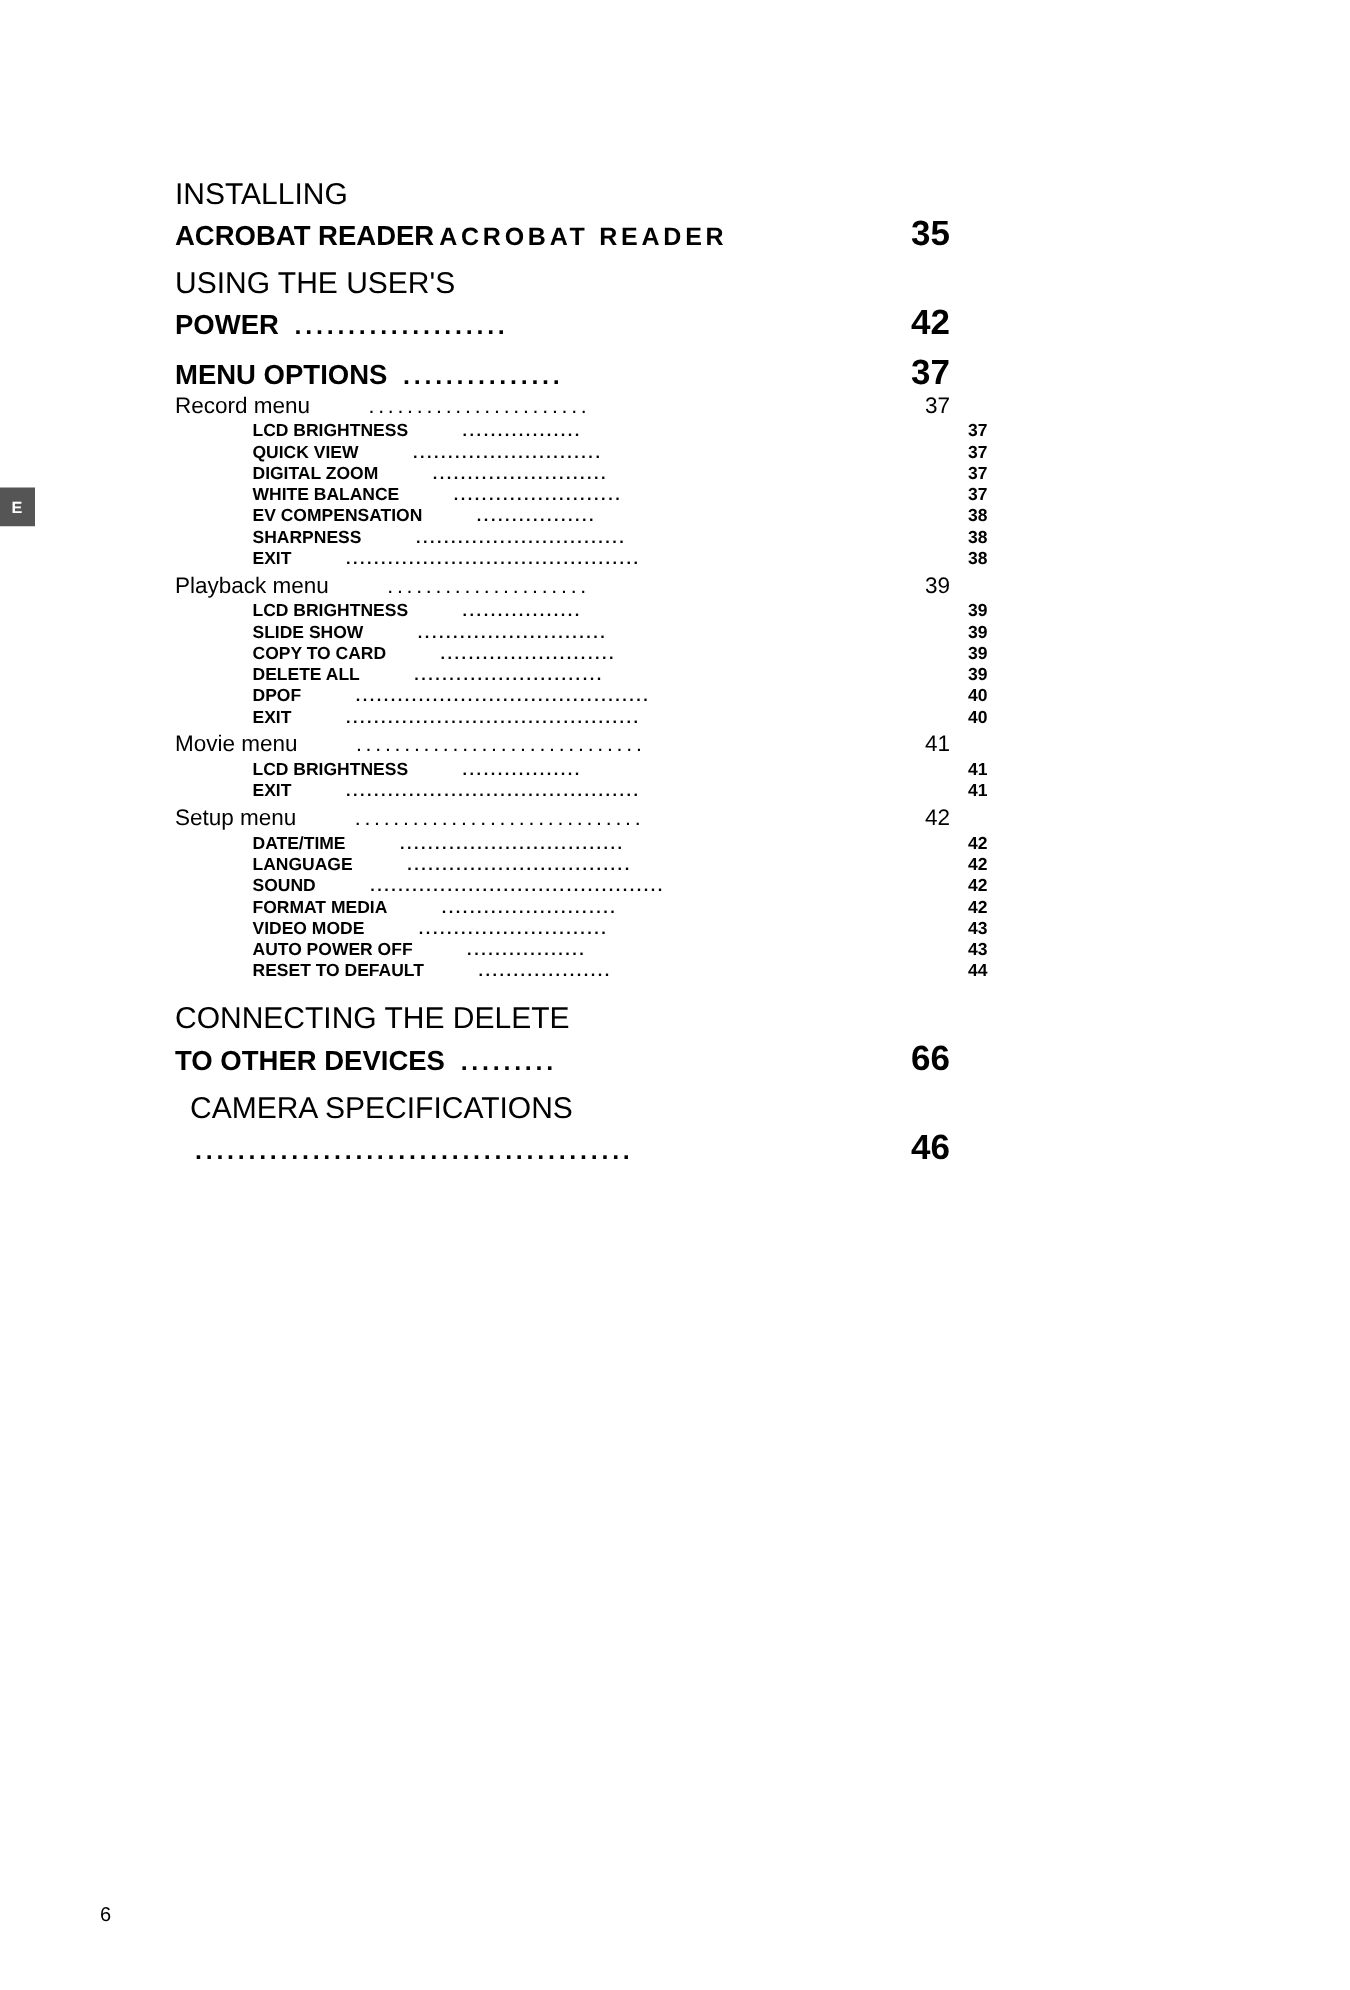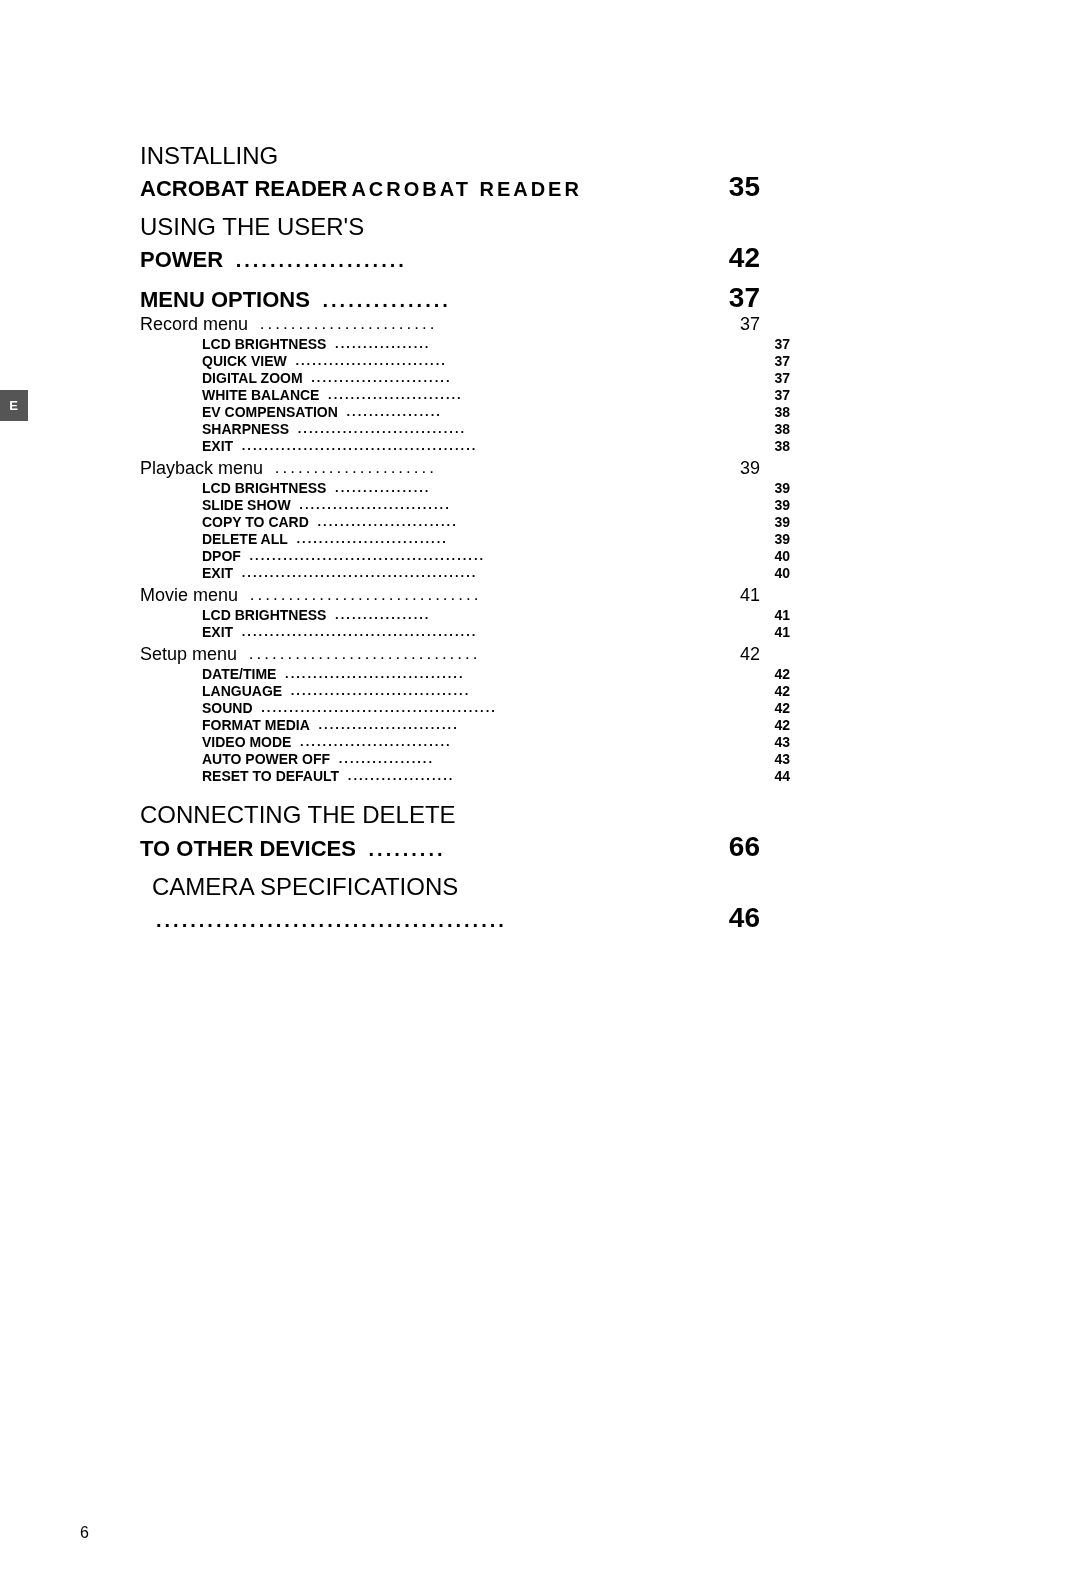--- a/index.html
+++ b/index.html
@@ -58,23 +58,24 @@
       font-weight: bold;
       text-transform: uppercase;
       margin-left: 30px;
       margin-bottom: 1px;
       display: flex;
       align-items: baseline;
     }
 
     .entry-row {
       display: flex;
-      align-items: flex-start;
+      align-items: flex-end;
       width: 100%;
       margin-bottom: 1px;
+      gap: 35px;
     }
 
     .entry-title-l1 {
       font-size: 22px;
       font-weight: bold;
     }
 
     .entry-title-l2 {
       font-size: 18px;
       font-weight: normal;

